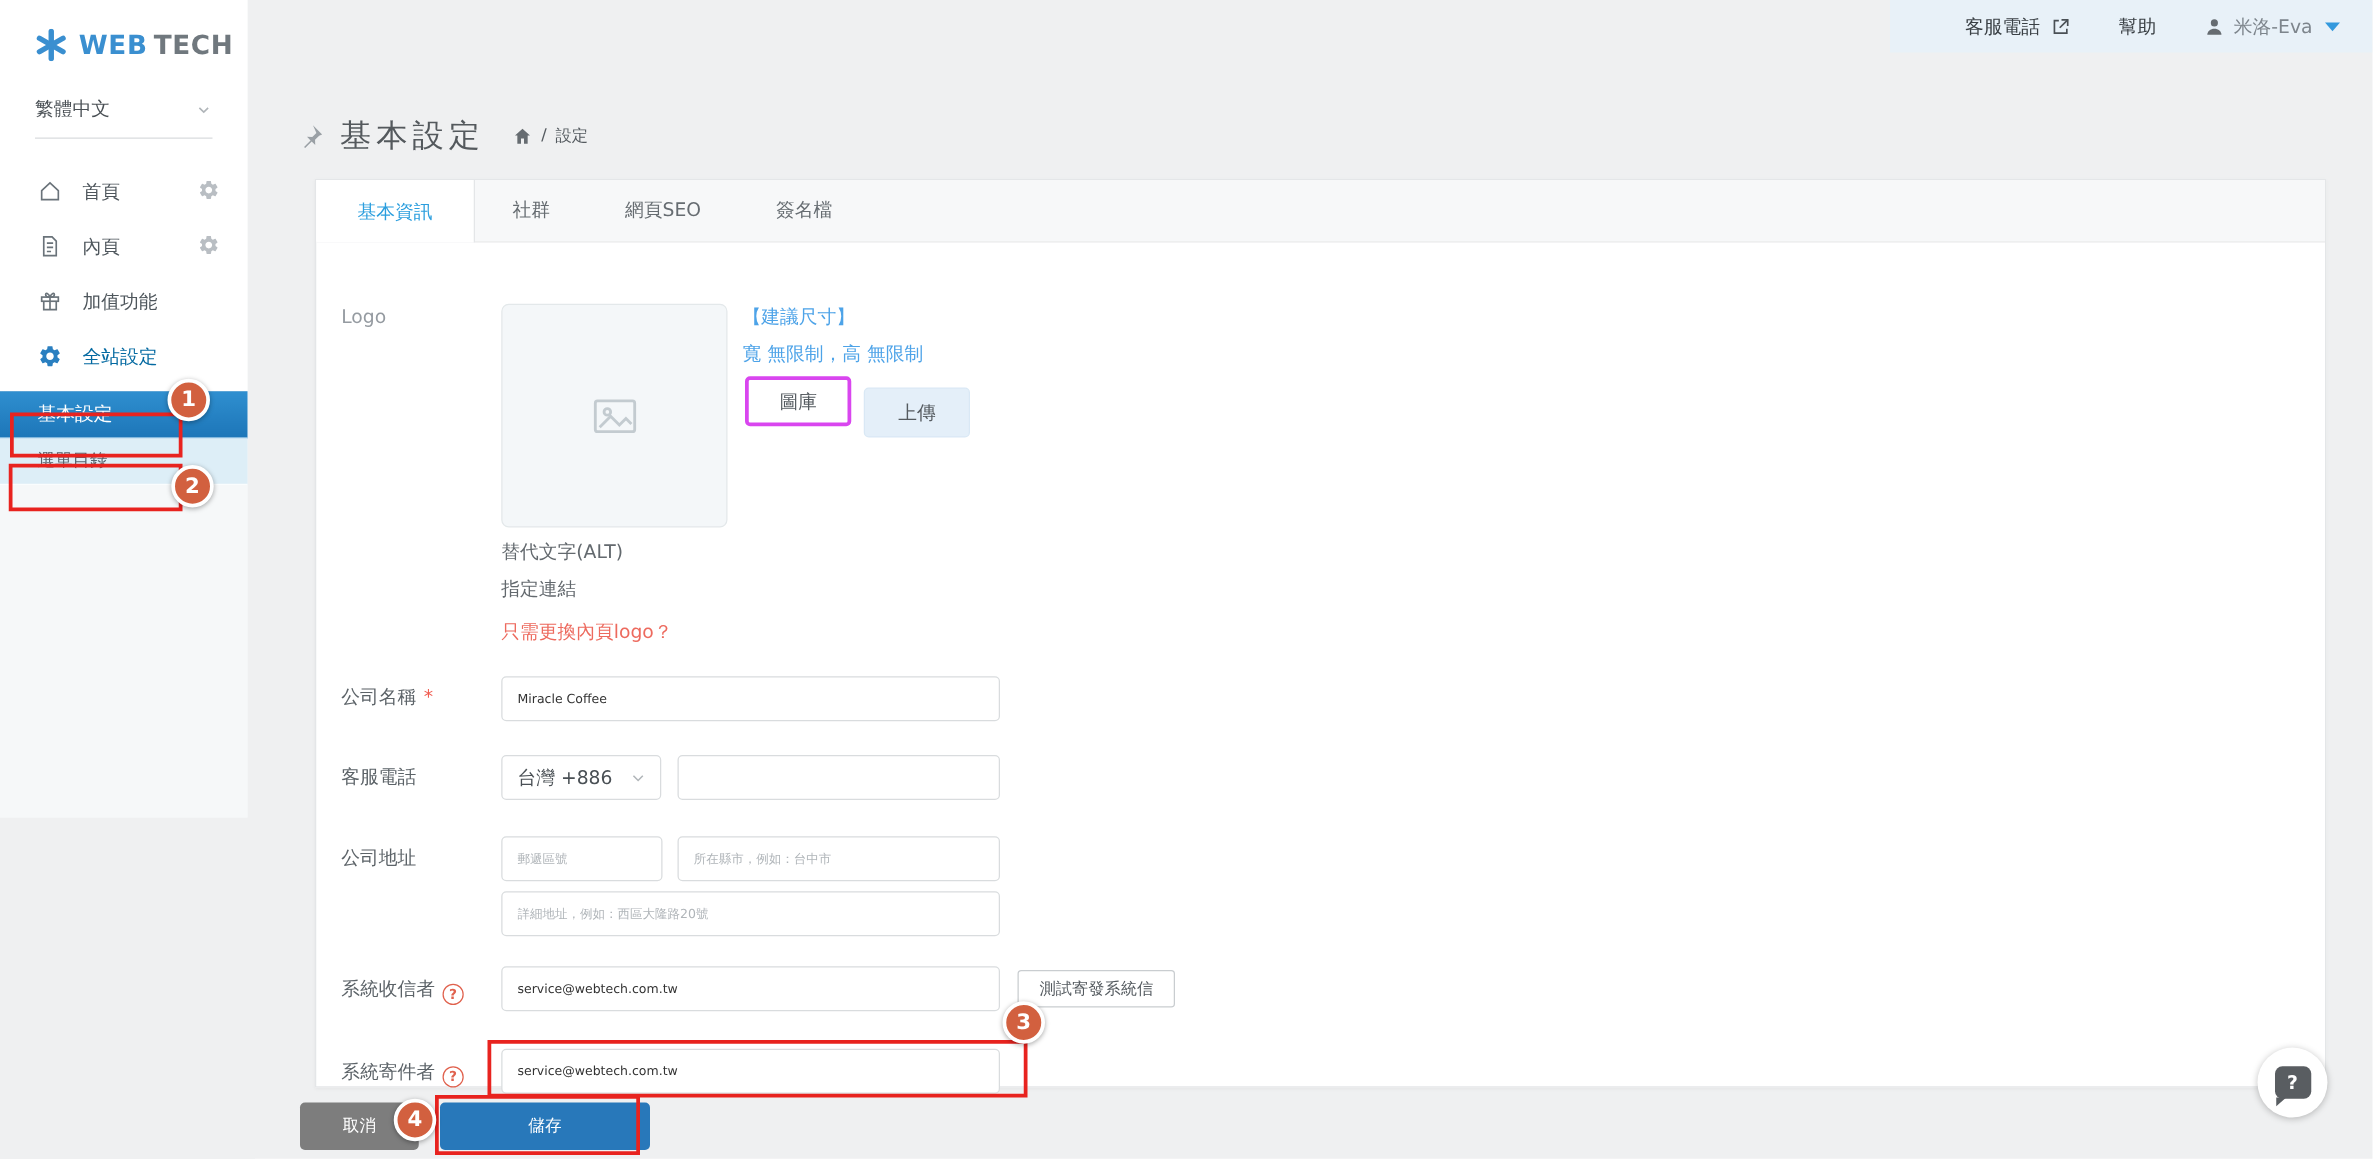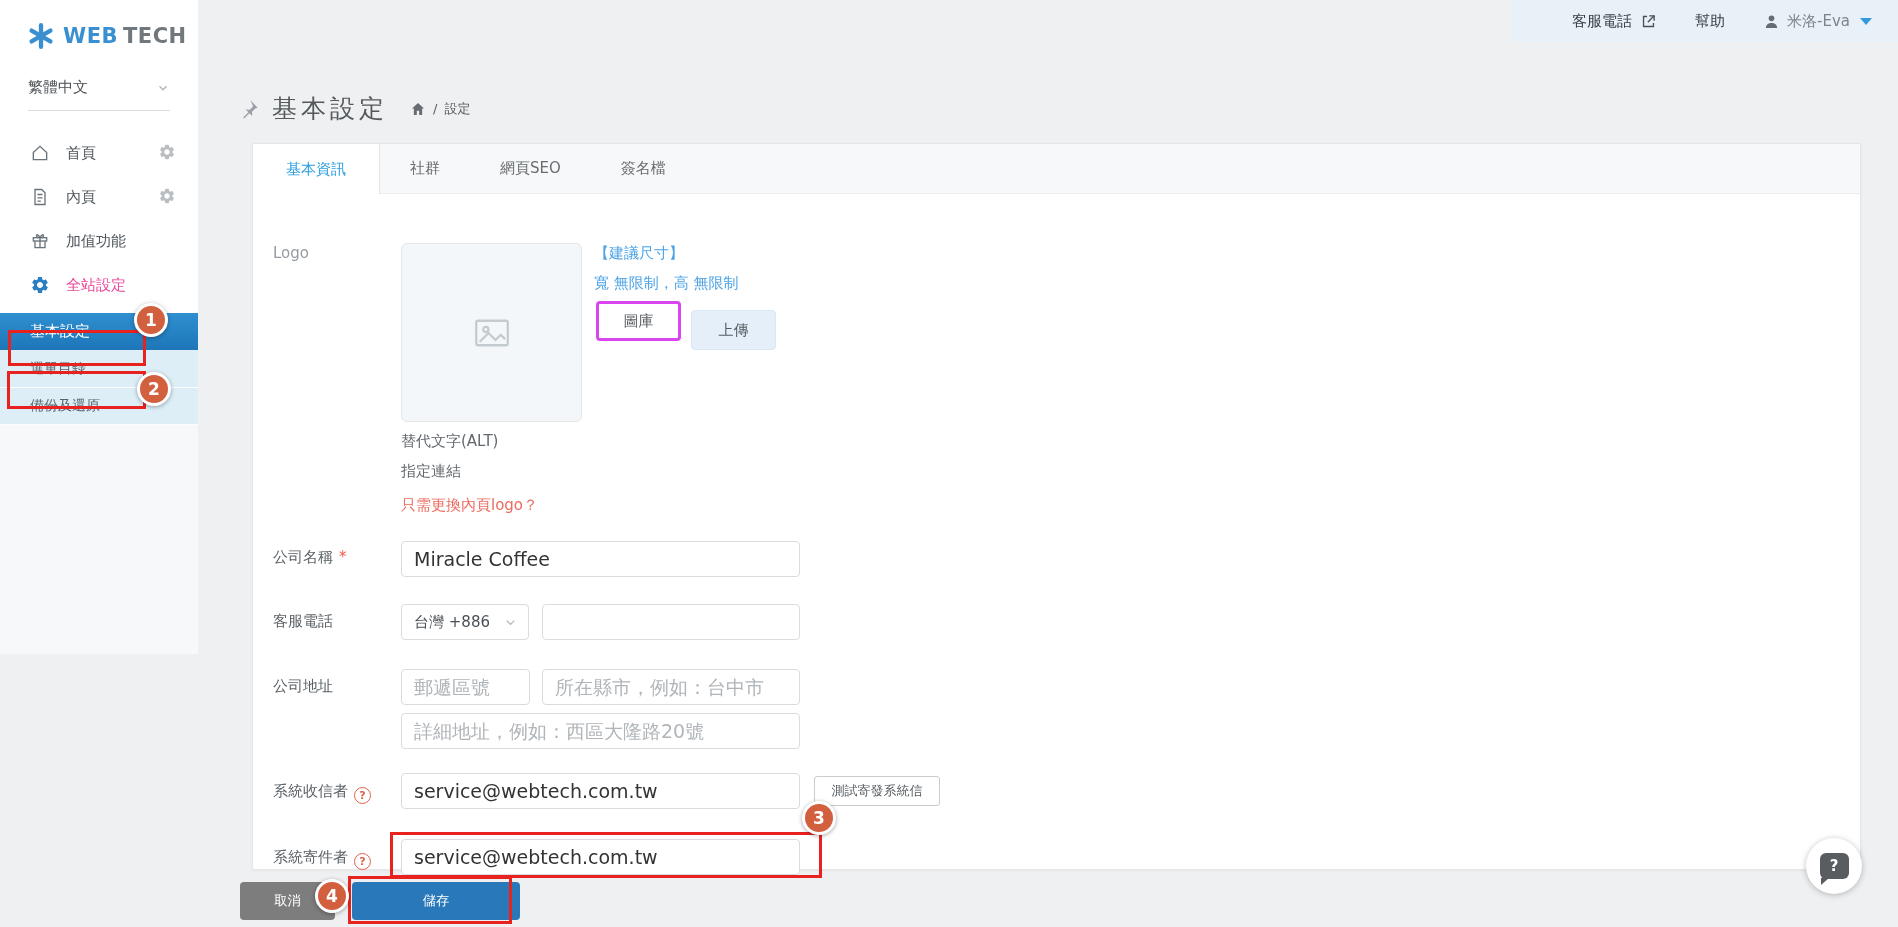--- a/index.html
+++ b/index.html
@@ -18,21 +18,21 @@
   .brand-web { color:#3a8fd0; }
   .brand-tech { color:#70787e; margin-left:5px; }
   .lang-select { margin:26px 28px 0 28px; padding-bottom:13px;
     border-bottom:1px solid #d9dcde; display:flex; align-items:center;
     justify-content:space-between; color:#4a5055; cursor:pointer; }
   .nav { margin-top:20px; padding-bottom:6px; }
   .nav-item { position:relative; height:44px; display:flex; align-items:center;
     padding-left:30px; color:#4e565c; cursor:pointer; }
   .nav-item .nav-ico { width:20px; height:20px; margin-right:16px; color:#6a737a; flex:0 0 20px; }
   .nav-item .gear-right { position:absolute; right:22px; top:12px; width:18px; height:18px; color:#b9bec3; }
-  .nav-item.accent { color:#ec4899; }
+  .nav-item.accent { color:#0369a1; }
   .nav-item.accent .nav-ico { color:#2a7fc0; }
   .subnav .sub-item { height:37px; display:flex; align-items:center; padding-left:30px;
     background:#ddeef7; color:#57646d; font-size:14px; cursor:pointer;
     border-bottom:1px solid rgba(255,255,255,.85); }
   .subnav .sub-item.active { height:38px; font-size:15px;
     background:linear-gradient(180deg,#2f8fd0 0%,#1d76b8 100%); color:#ffffff; }
   .sidebar-fill { flex:1; background:#f6f8f9; }
 
   
   .topbar-right { position:absolute; right:0; top:0; width:386px; height:42px;
@@ -72,21 +72,21 @@
   .img-box svg { width:42px; height:42px; color:#c3cbd0; }
   .blue-note { position:absolute; color:#4da3e8; }
   .btn-light { position:absolute; width:85px; height:40px; border-radius:4px;
     display:flex; align-items:center; justify-content:center; color:#555b60; cursor:pointer; }
   .btn-gallery { left:343px; top:157px; background:#ffffff; border:3px solid #d946ef;justify-content:center; }
   .btn-upload { left:438px; top:166px; background:#e4eff9; border:1px solid #d9e8f5; }
   .plain-text { position:absolute; color:#63696e; }
   .red-link { position:absolute; color:#ed6a5e; cursor:pointer; }
 
   .inp { position:absolute; height:36px; border:1px solid #d9dcde; border-radius:4px;
-    padding:0 12px; font-size:19px; color:#333; background:#fff;
+    padding:0 12px; font-size:10px; color:#333; background:#fff;
     font-family:"DejaVu Sans","Liberation Sans",sans-serif; outline:none; }
   .inp::placeholder { color:#b0b5b9; }
   .select-box { position:absolute; height:36px; border:1px solid #d9dcde; border-radius:4px;
     background:#fff; display:flex; align-items:center; justify-content:space-between;
     padding:0 10px 0 12px; color:#4a5055; cursor:pointer; }
   .select-box svg { width:15px; height:15px; color:#b0b5b9; }
   .btn-test { position:absolute; left:561px; top:632px; width:126px; height:30px;
     background:#fff; border:1px solid #c9cdd0; border-radius:3px; font-size:13px;
     color:#555b60; display:flex; align-items:center; justify-content:center; cursor:pointer; }
 
@@ -181,23 +181,20 @@
       </div>
     </div>
   </div>
   <div class="subnav">
     <div class="sub-item active">
       <span>基本設定</span>
     </div>
     <div class="sub-item">
       <span>選單目錄</span>
     </div>
-    <div class="sub-item">
-      <span>備份及還原</span>
-    </div>
   </div>
   <div class="sidebar-fill"></div>
 </div>
 
 <div class="topbar-right">
   <div class="top-link">
     <span>客服電話</span>
     <svg class="top-ico" viewBox="0 0 24 24" fill="none" stroke="currentColor" stroke-width="1.9">
         <path d="M10 5H5v14h14v-5"></path>
         <path d="M13 4h7v7"></path>

